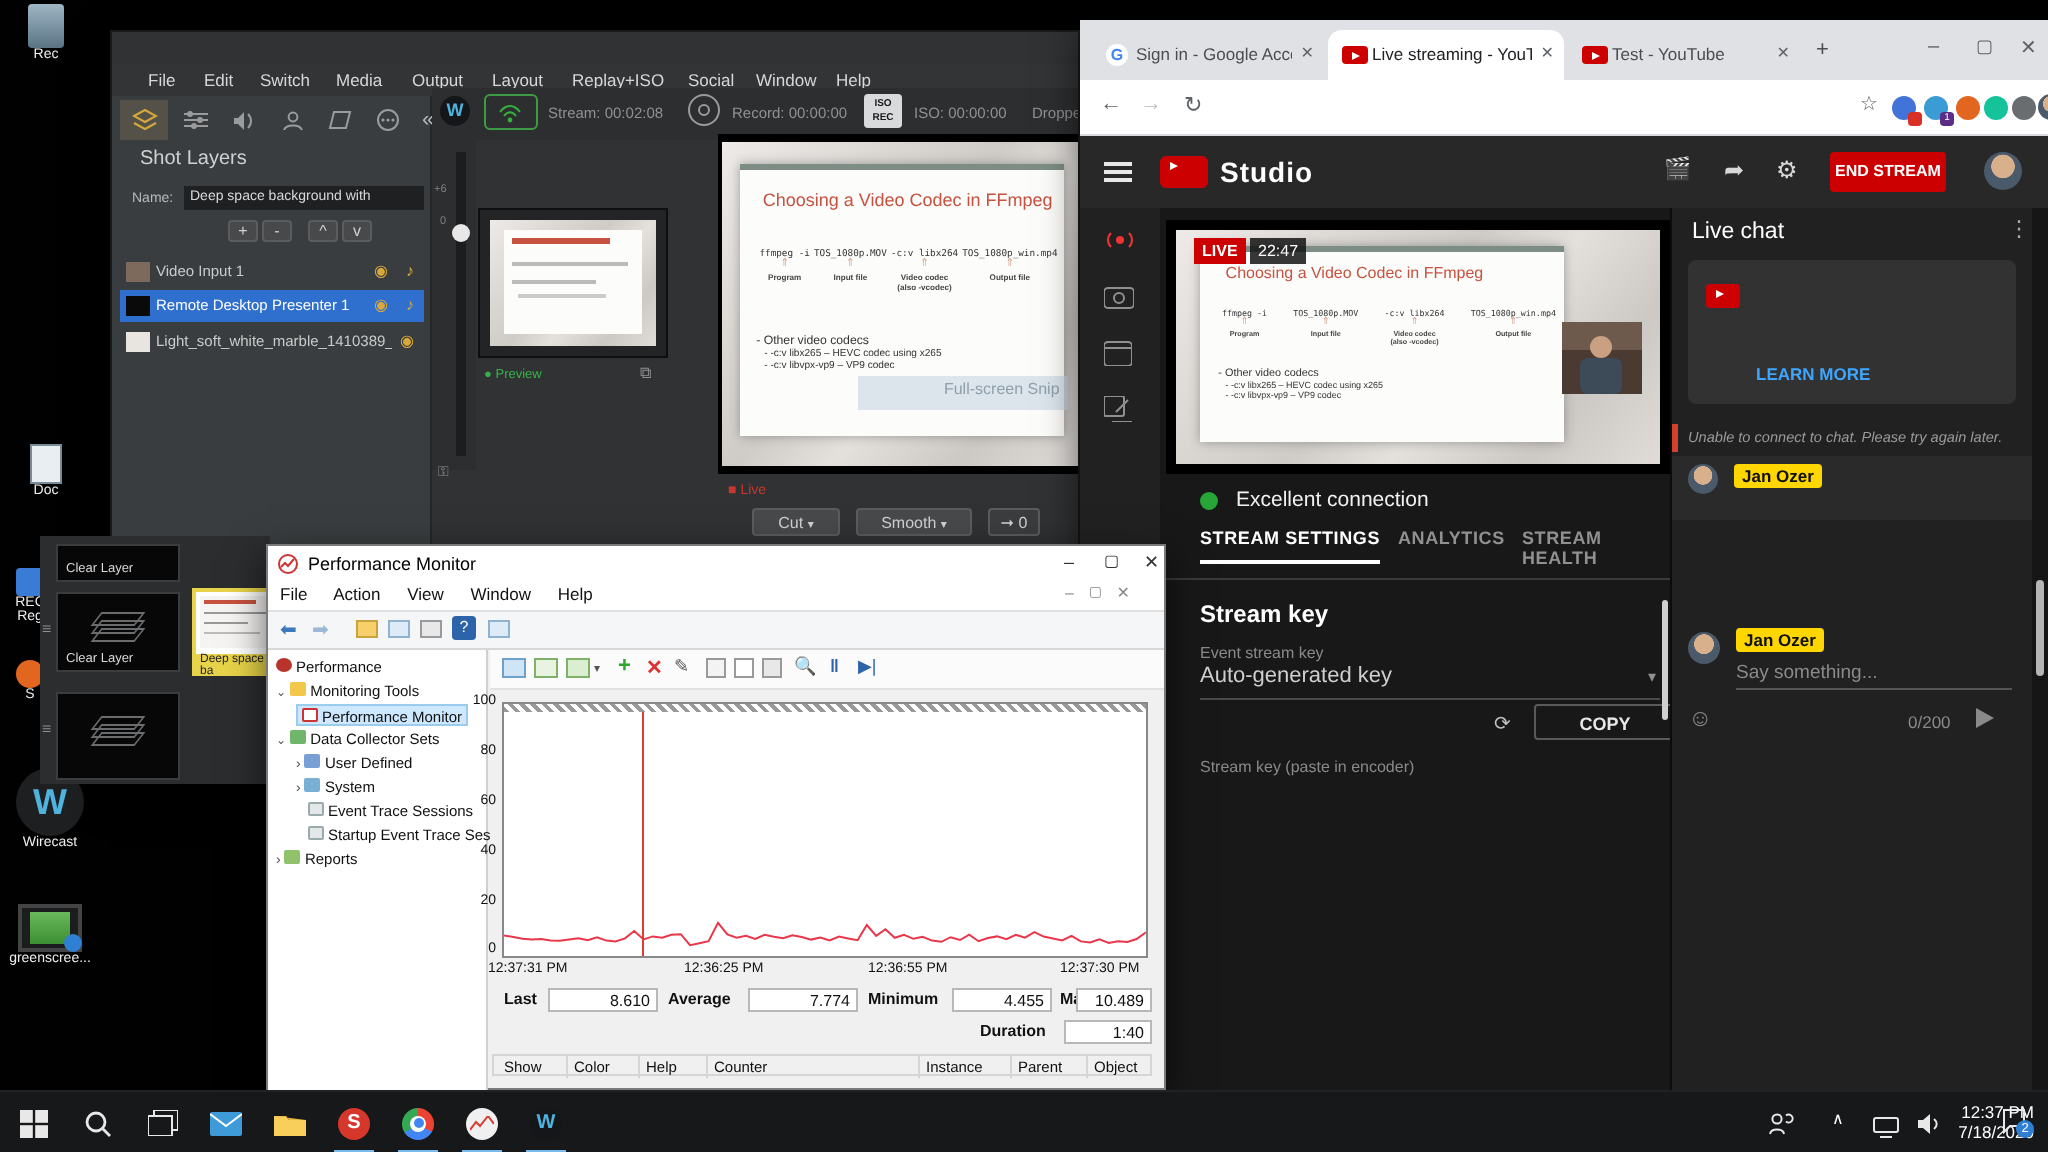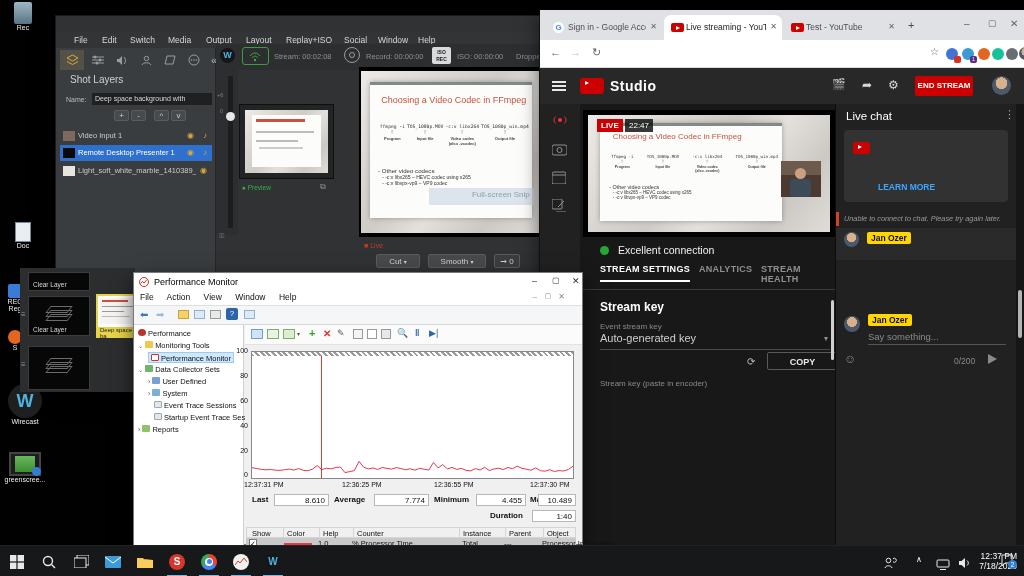--- a/index.html
+++ b/index.html
@@ -580,29 +580,20 @@
 
     <div class="a" style="left:112px;top:254px;width:330px;height:11px;background:#f0f0f0;border:1px solid #d5d5d5;">
       <span class="pmth" style="left:2px;border:none;">Show</span>
       <span class="pmth" style="left:36px;">Color</span>
       <span class="pmth" style="left:72px;">Help</span>
       <span class="pmth" style="left:106px;">Counter</span>
       <span class="pmth" style="left:212px;">Instance</span>
       <span class="pmth" style="left:258px;">Parent</span>
       <span class="pmth" style="left:296px;">Object</span>
     </div>
-    <div class="a" style="left:112px;top:265px;width:330px;height:11px;background:#c9c9c9;font-size:7.5px;color:#111;">
-      <span class="a" style="left:3px;top:1px;width:8px;height:8px;background:#fff;border:1px solid #777;font-size:7px;line-height:8px;text-align:center;">✓</span>
-      <span id="swatch" class="a" style="left: 38px; top: 5px; width: 28px; height: 1.5px; background: rgb(232, 55, 74);"></span>
-      <span class="a" style="left:72px;top:1px;">1.0</span>
-      <span class="a" style="left:106px;top:1px;">% Processor Time</span>
-      <span class="a" style="left:212px;top:1px;">_Total</span>
-      <span class="a" style="left:258px;top:1px;">---</span>
-      <span class="a tx" style="left:296px;top:1px;">Processor Information</span>
-    </div>
   </div>
 
   <div class="a taskbar">
     <div class="tbicon" style="left:4px;">
       <svg width="14" height="14" viewBox="0 0 14 14">
           <rect x="0" y="0" width="6.4" height="6.4" fill="#e8e8e8"></rect>
           <rect x="7.6" y="0" width="6.4" height="6.4" fill="#e8e8e8"></rect>
           <rect x="0" y="7.6" width="6.4" height="6.4" fill="#e8e8e8"></rect>
           <rect x="7.6" y="7.6" width="6.4" height="6.4" fill="#e8e8e8"></rect>
         </svg>

